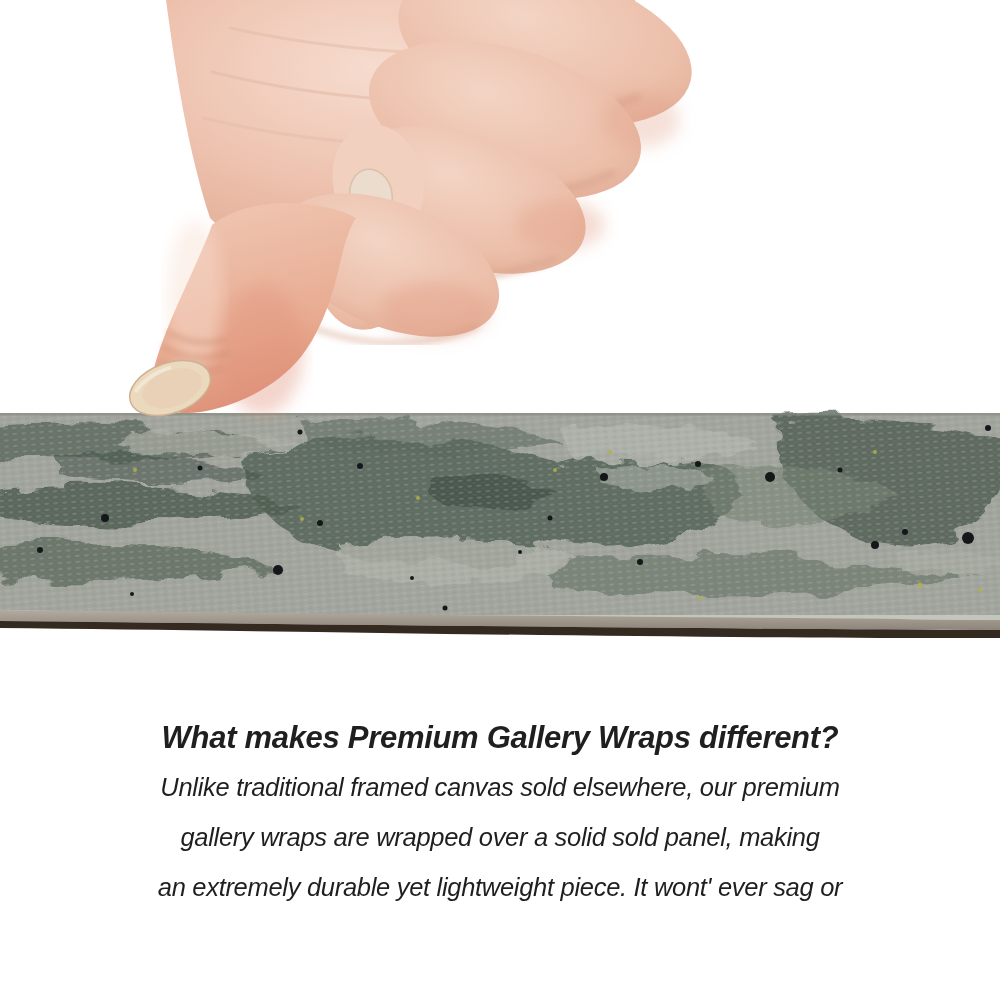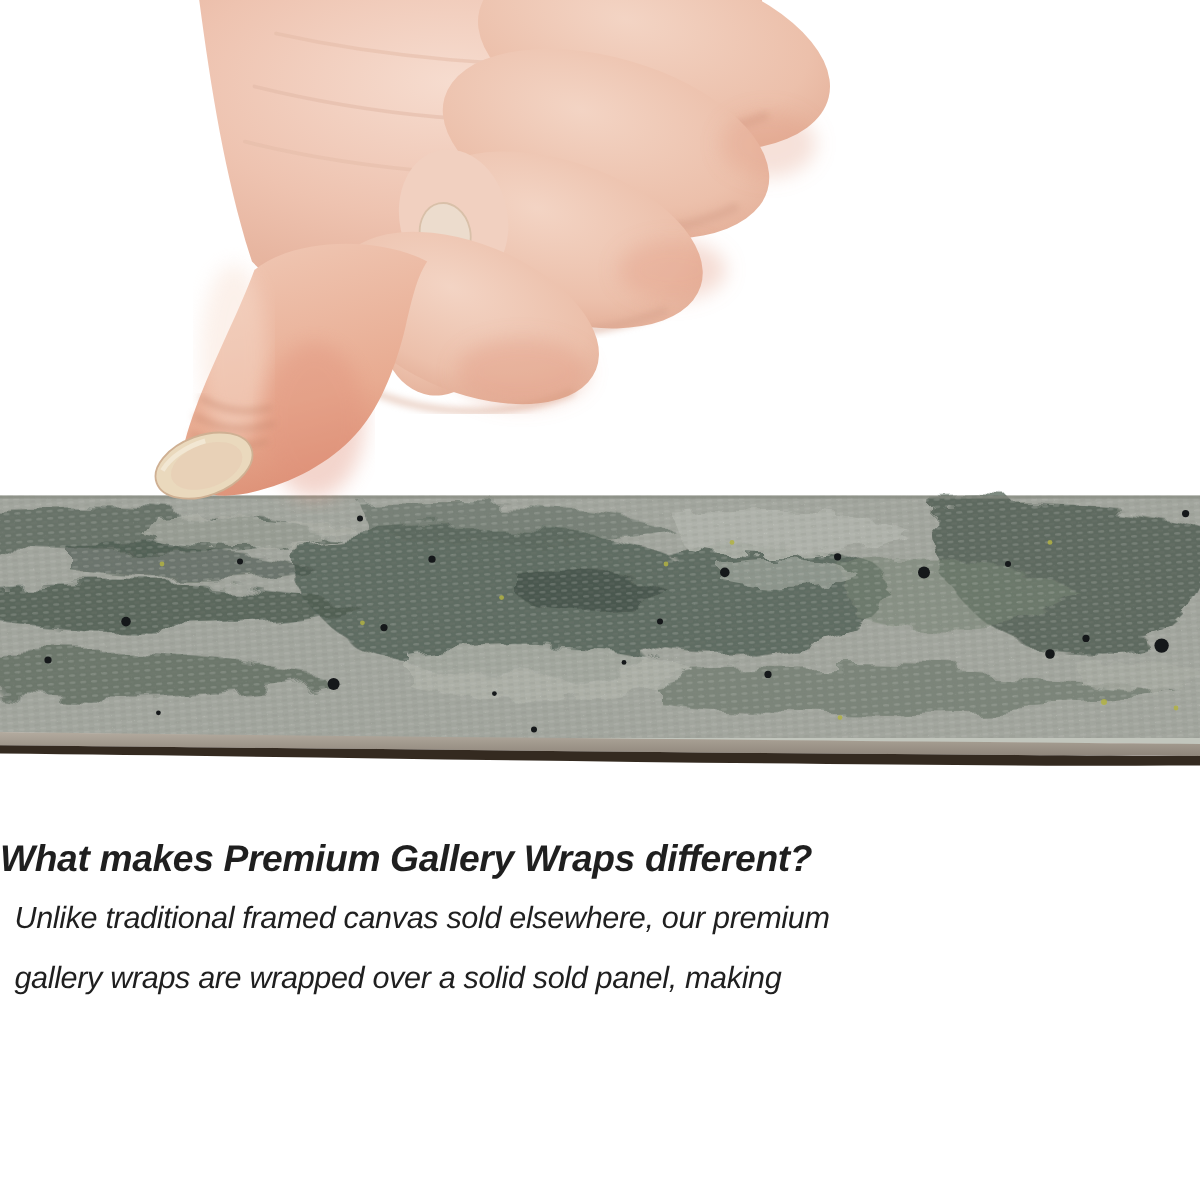--- a/index.html
+++ b/index.html
@@ -7,21 +7,22 @@
     position:relative;
     width:1000px;height:1000px;
     background:#ffffff;
     overflow:hidden;
     font-family:"Liberation Sans", sans-serif;
   }
   .photo-svg{
     position:absolute;left:0;top:0;width:1000px;height:660px;display:block;
   }
   .info{
-    position:absolute;left:0;top:698px;width:1000px;
+    position:absolute;left:0;top:720px;width:1000px;
+    text-align:center;
     font-style:italic;
     color:#1f1f1f;
   }
   .info h2{
     margin:0 0 10px 0;
     font-size:31px;
     font-weight:600;
     letter-spacing:-0.3px;
   }
   .info p{
@@ -204,15 +205,16 @@
           <path d="M136,380 C146,372 162,368 178,369" stroke="#f4ead8" stroke-width="4" fill="none" opacity="0.8"></path>
         </g>
       </g>
     </g>
   </svg>
 
   <section class="info">
     <h2>What makes Premium Gallery Wraps different?</h2>
     <p>Unlike traditional framed canvas sold elsewhere, our premium</p>
     <p>gallery wraps are wrapped over a solid sold panel, making</p>
+    <p>an extremely durable yet lightweight piece. It wont' ever sag or</p>
   </section>
 
 </figure>
 
 </body></html>

